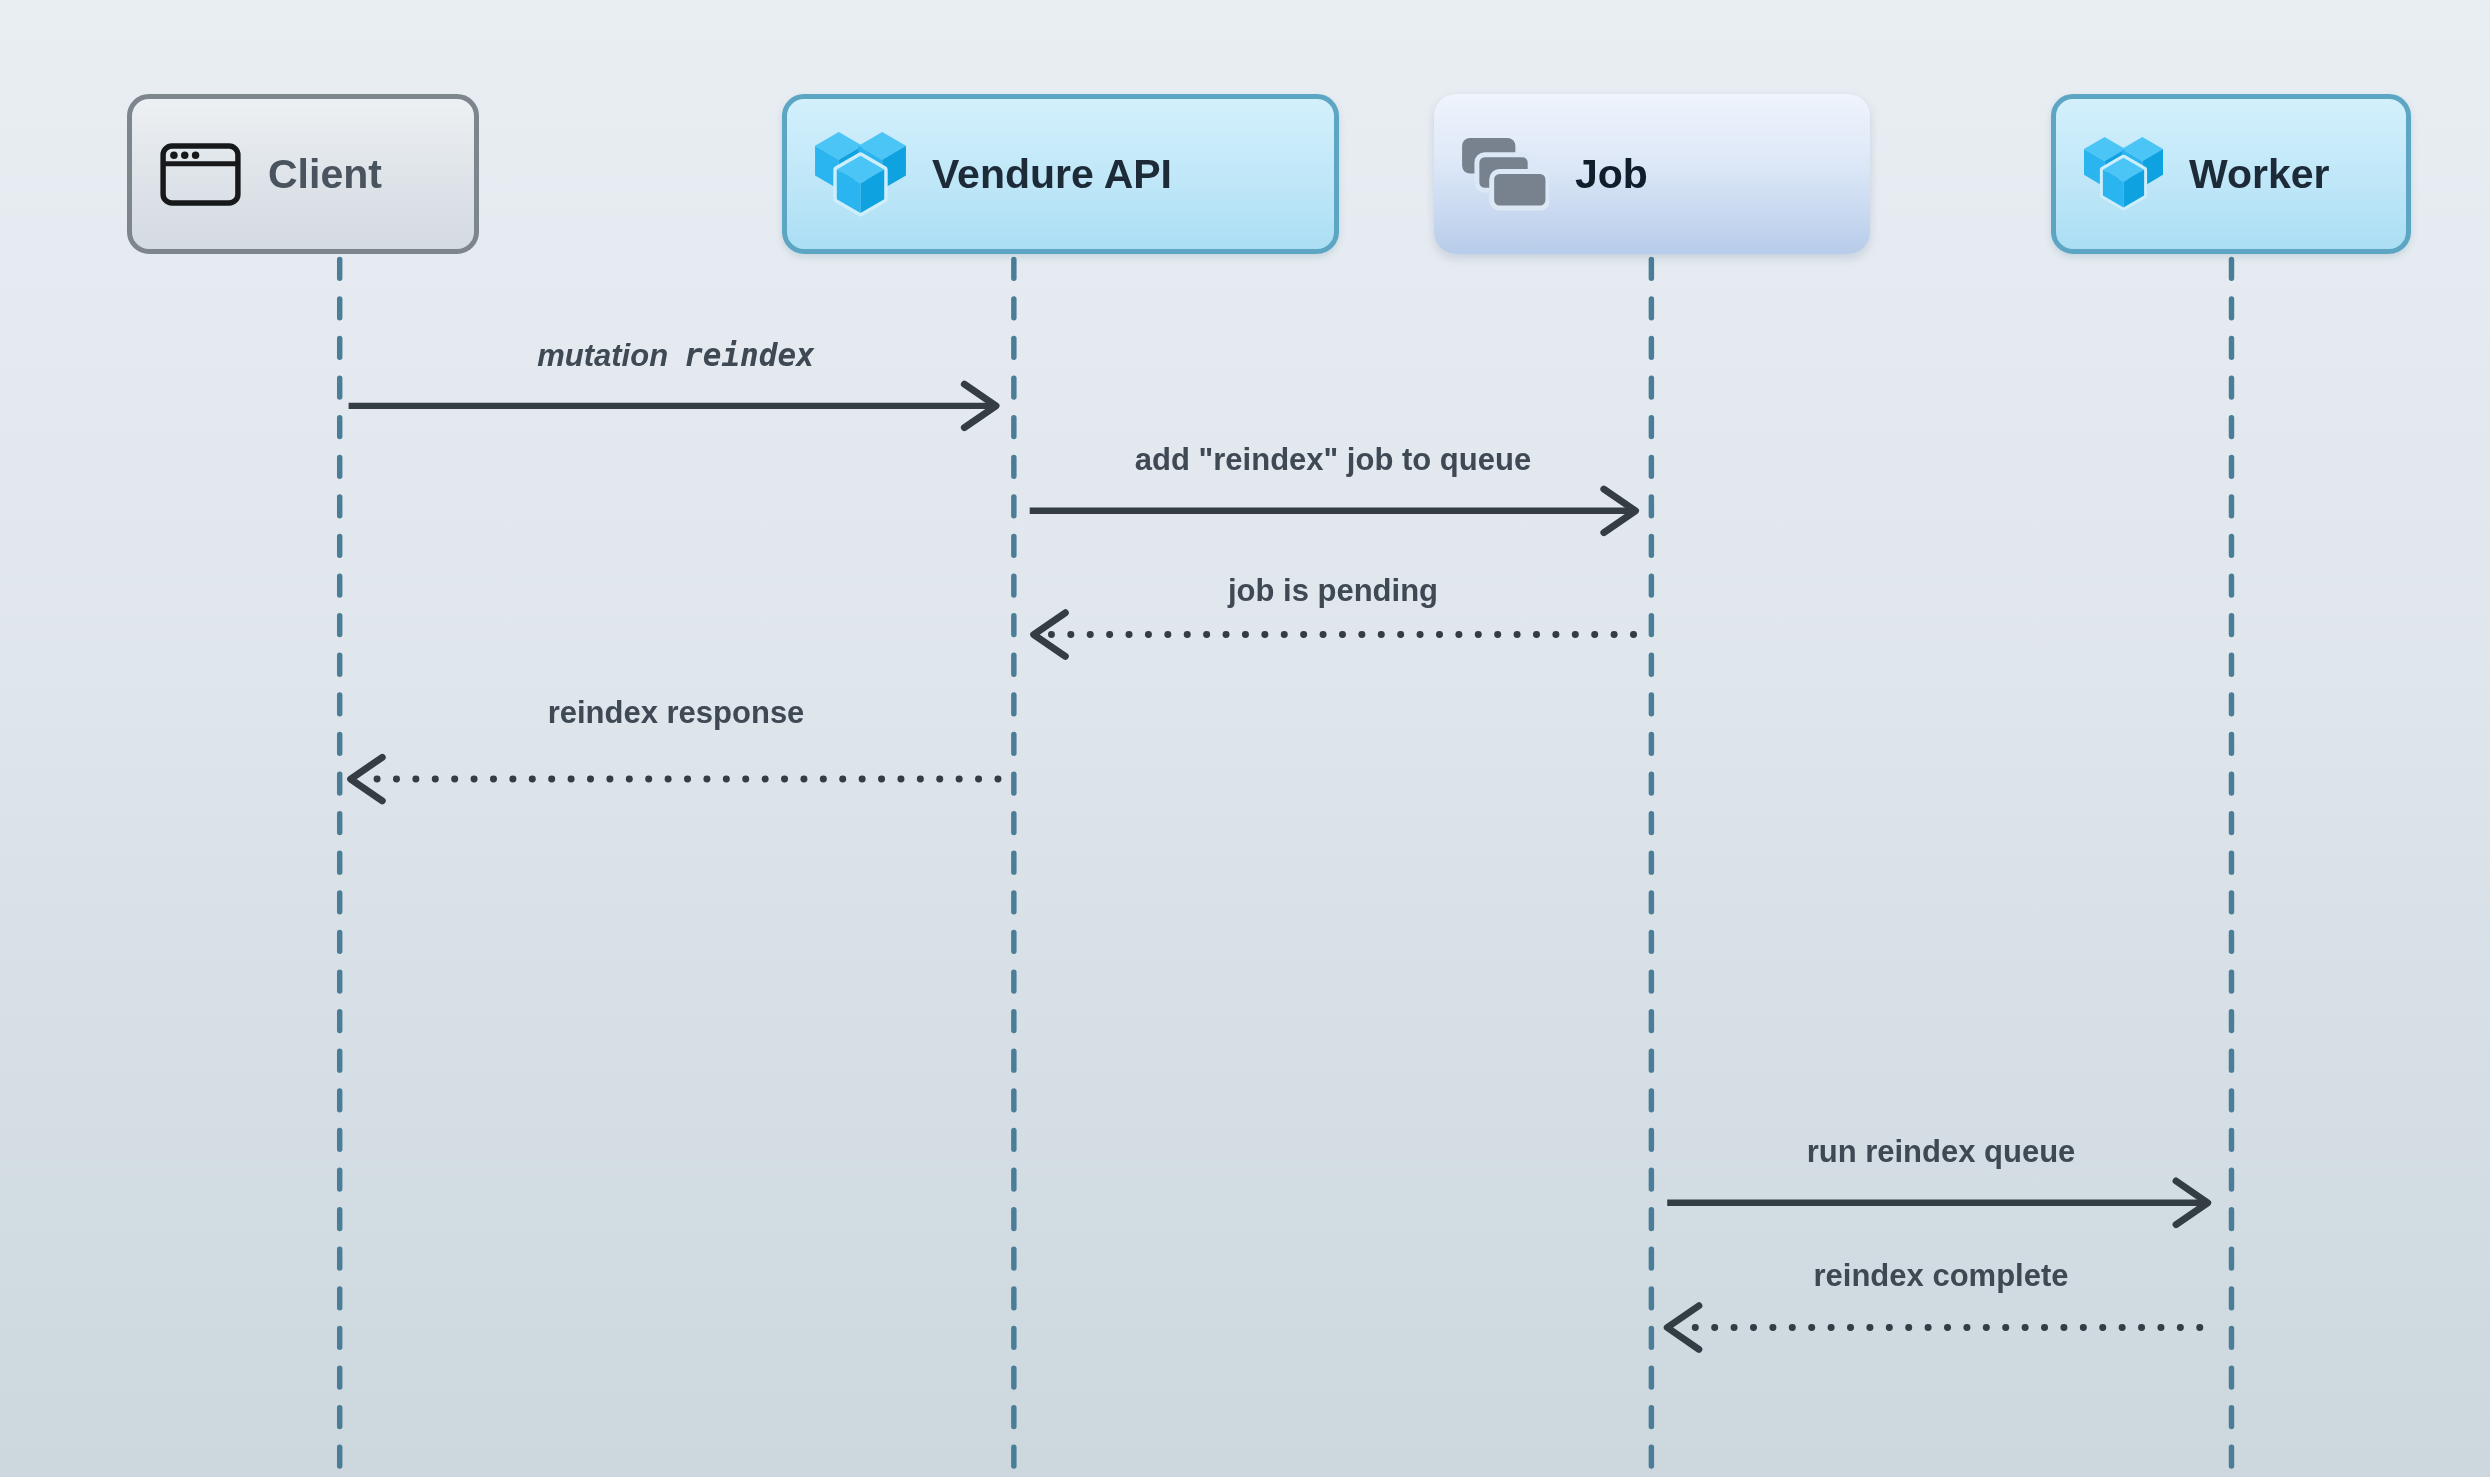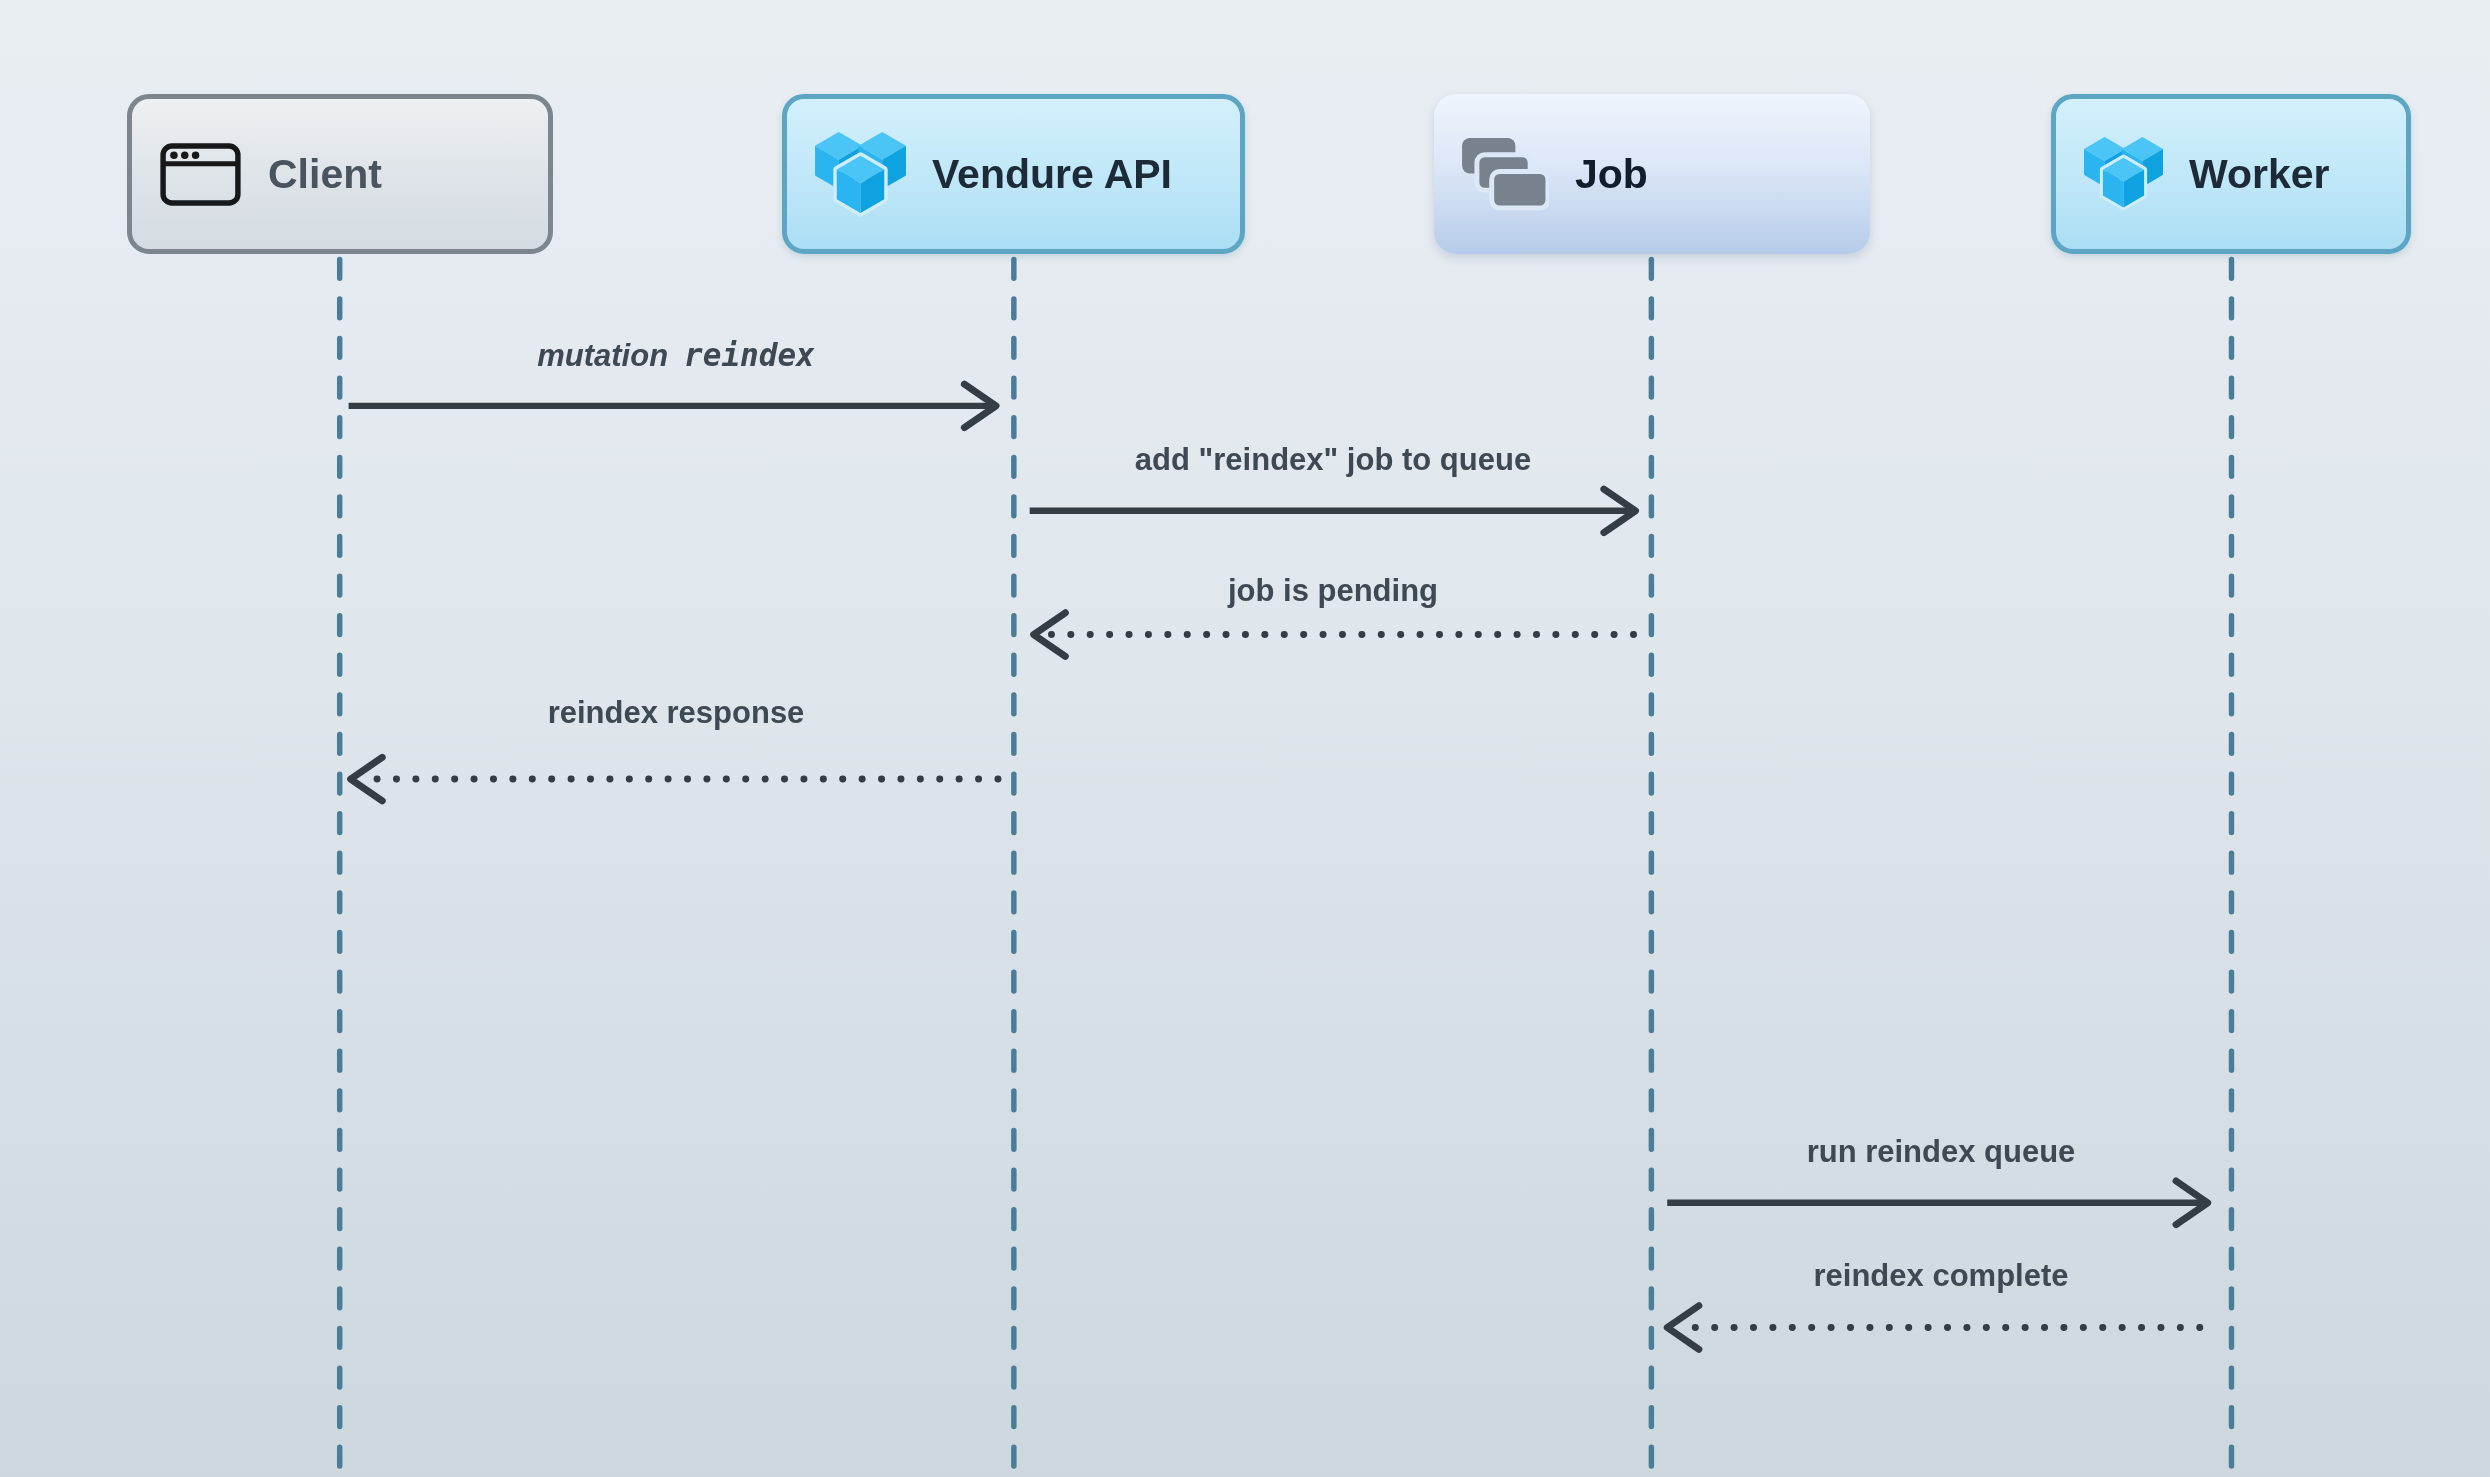--- a/index.html
+++ b/index.html
@@ -97,32 +97,32 @@
       <line x1="1684" y1="1215" x2="2224" y2="1215"></line>
       <polyline points="2198,1193 2230,1215 2198,1237"></polyline>
     </g>
 
     <g class="arrow">
       <line class="dots" x1="2222" y1="1341" x2="1702" y2="1341"></line>
       <polyline points="1716,1319 1684,1341 1716,1363"></polyline>
     </g>
   </svg>
 
-  <div class="actor actor-client" style="left:127px; width:426px;gap:27px;">
+  <div class="actor actor-client" style="left:127px; width:352px;gap:27px;">
     <svg class="icon" width="81" height="63" viewBox="0 0 82 64">
       <rect x="3" y="3" width="76" height="58" rx="9" fill="none" stroke="#16181a" stroke-width="5.5"></rect>
       <line x1="3" y1="21" x2="79" y2="21" stroke="#16181a" stroke-width="5"></line>
       <circle cx="14" cy="12.5" r="3.8" fill="#16181a"></circle>
       <circle cx="25" cy="12.5" r="3.8" fill="#16181a"></circle>
       <circle cx="36" cy="12.5" r="3.8" fill="#16181a"></circle>
     </svg>
     <span>Client</span>
   </div>
 
-  <div class="actor actor-vendure" style="left:782px; width:463px;">
+  <div class="actor actor-vendure" style="left:782px; width:557px;">
     <svg class="icon" width="91" height="85" viewBox="0 0 92 86">
       <g>
         <path d="M24,0 L48,14 L24,28 L0,14 Z" fill="#4ac5f6"></path>
         <path d="M0,14 L24,28 L24,58 L0,44 Z" fill="#2ab5f0"></path>
         <path d="M48,14 L24,28 L24,58 L48,44 Z" fill="#0fa2e0"></path>
       </g>
       <g>
         <path d="M68,0 L92,14 L68,28 L44,14 Z" fill="#4ac5f6"></path>
         <path d="M44,14 L68,28 L68,58 L44,44 Z" fill="#2ab5f0"></path>
         <path d="M92,14 L68,28 L68,58 L92,44 Z" fill="#0fa2e0"></path>

